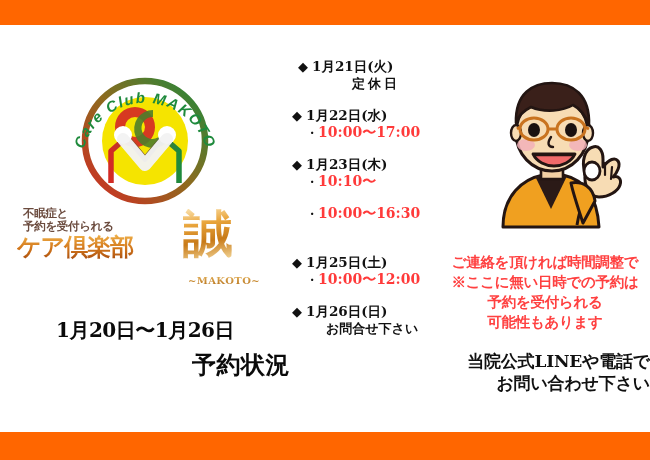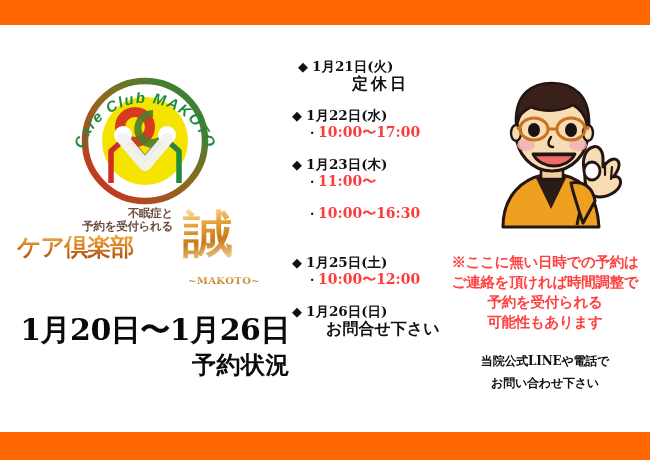--- a/index.html
+++ b/index.html
@@ -56,21 +56,21 @@
     position: relative;
     width: 260px;
     margin: -8px auto 0 auto;
     height: 62px;
   }
   .wm-small {
     position: absolute;
     left: 8px;
     top: 0px;
     width: 150px;
-    text-align: right;
+    text-align: left;
     color: #6b4b3e;
     font-family: "DejaVu Serif", "Liberation Serif", serif;
     font-weight: bold;
     font-size: 11.5px;
     line-height: 13px;
     letter-spacing: -0.3px;
   }
   .wm-main {
     position: absolute;
     left: 2px;
@@ -125,24 +125,23 @@
     position: absolute;
     left: 0;
     top: 282px;
     width: 290px;
     text-align: center;
     color: #0a0a0a;
   }
   .headline-range {
     font-family: "DejaVu Serif", "Liberation Serif", serif;
     font-weight: bold;
-    font-size: 30px;
+    font-size: 20px;
     line-height: 36px;
     letter-spacing: -0.5px;
-    text-align: right;
   }
   .headline-sub {
     font-family: "DejaVu Serif", "Liberation Serif", serif;
     font-weight: bold;
     font-size: 24px;
     line-height: 30px;
     margin-top: 2px;
     letter-spacing: 0.5px;
     text-align: right;
   }
@@ -179,21 +178,21 @@
     white-space: nowrap;
     padding-left: 14px;
   }
   .sched-time .dot {
     color: #111111;
     font-size: 12px;
   }
   .sched-note {
     font-family: "DejaVu Serif", "Liberation Serif", serif;
     font-weight: bold;
-    font-size: 16px;
+    font-size: 13px;
     line-height: 17px;
     color: #111111;
     white-space: nowrap;
   }
   .note-closed {
     padding-left: 60px;
     letter-spacing: 3px;
   }
   .note-contact {
     padding-left: 34px;
@@ -227,25 +226,25 @@
     font-weight: bold;
     font-size: 14.5px;
     line-height: 20px;
     letter-spacing: -0.3px;
   }
   .black-note {
     position: absolute;
     left: 0;
     top: 320px;
     width: 210px;
-    text-align: center;
+    text-align: right;
     color: #111111;
     font-family: "DejaVu Serif", "Liberation Serif", serif;
     font-weight: bold;
-    font-size: 12px;
+    font-size: 17px;
     line-height: 22px;
     letter-spacing: -0.2px;
   }
 </style>
 </head>
 <body>
 
 <div id="poster">
 
   <div class="bar bar-top"></div>
@@ -329,21 +328,21 @@
       <div class="sched-time">
         <span class="dot">・</span><span>10:00〜17:00</span>
       </div>
     </div>
 
     <div class="sched-item">
       <div class="sched-day">
         <span class="diamond">◆</span><span>1月23日(木)</span>
       </div>
       <div class="sched-time">
-        <span class="dot">・</span><span>11:00〜</span>
+        <span class="dot">・</span><span>10:10〜</span>
       </div>
     </div>
 
     <div class="sched-item">
       <div class="sched-time">
         <span class="dot">・</span><span>10:00〜16:30</span>
       </div>
     </div>
 
     <div class="sched-item">
@@ -410,22 +409,22 @@
           <ellipse cx="107" cy="96" rx="8" ry="9" fill="#ffffff" stroke="#231512" stroke-width="2.8"></ellipse>
           <path d="M 120,88 L 120,100" stroke="#231512" stroke-width="2.2" stroke-linecap="round"></path>
           <path d="M 127,92 L 126,104" stroke="#231512" stroke-width="2.2" stroke-linecap="round"></path>
         </g>
 
         <path d="M 86,108 C 98,106 108,112 110,126 L 98,148 C 92,130 88,118 86,108 Z" fill="#F0A020" stroke="#231512" stroke-width="3" stroke-linejoin="round"></path>
       </svg>
     </div>
 
     <div class="red-note">
+      <div>ご連絡を頂ければ時間調整で</div>
       <div>※ここに無い日時での予約は</div>
-      <div>ご連絡を頂ければ時間調整で</div>
       <div>予約を受付られる</div>
       <div>可能性もあります</div>
     </div>
 
     <div class="black-note">
       <div>当院公式LINEや電話で</div>
       <div>お問い合わせ下さい</div>
     </div>
   </div>
 

